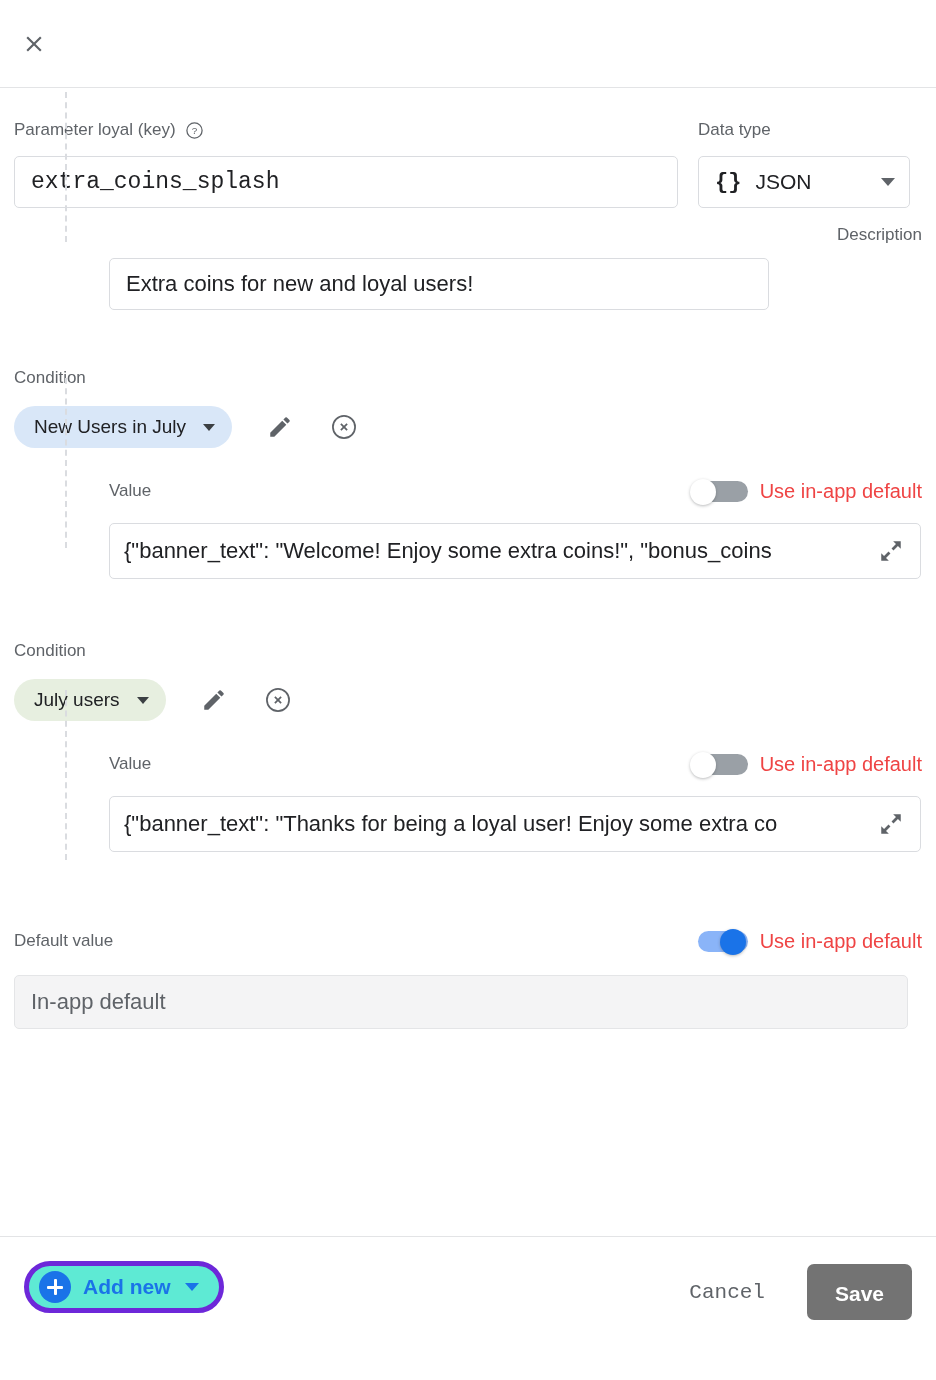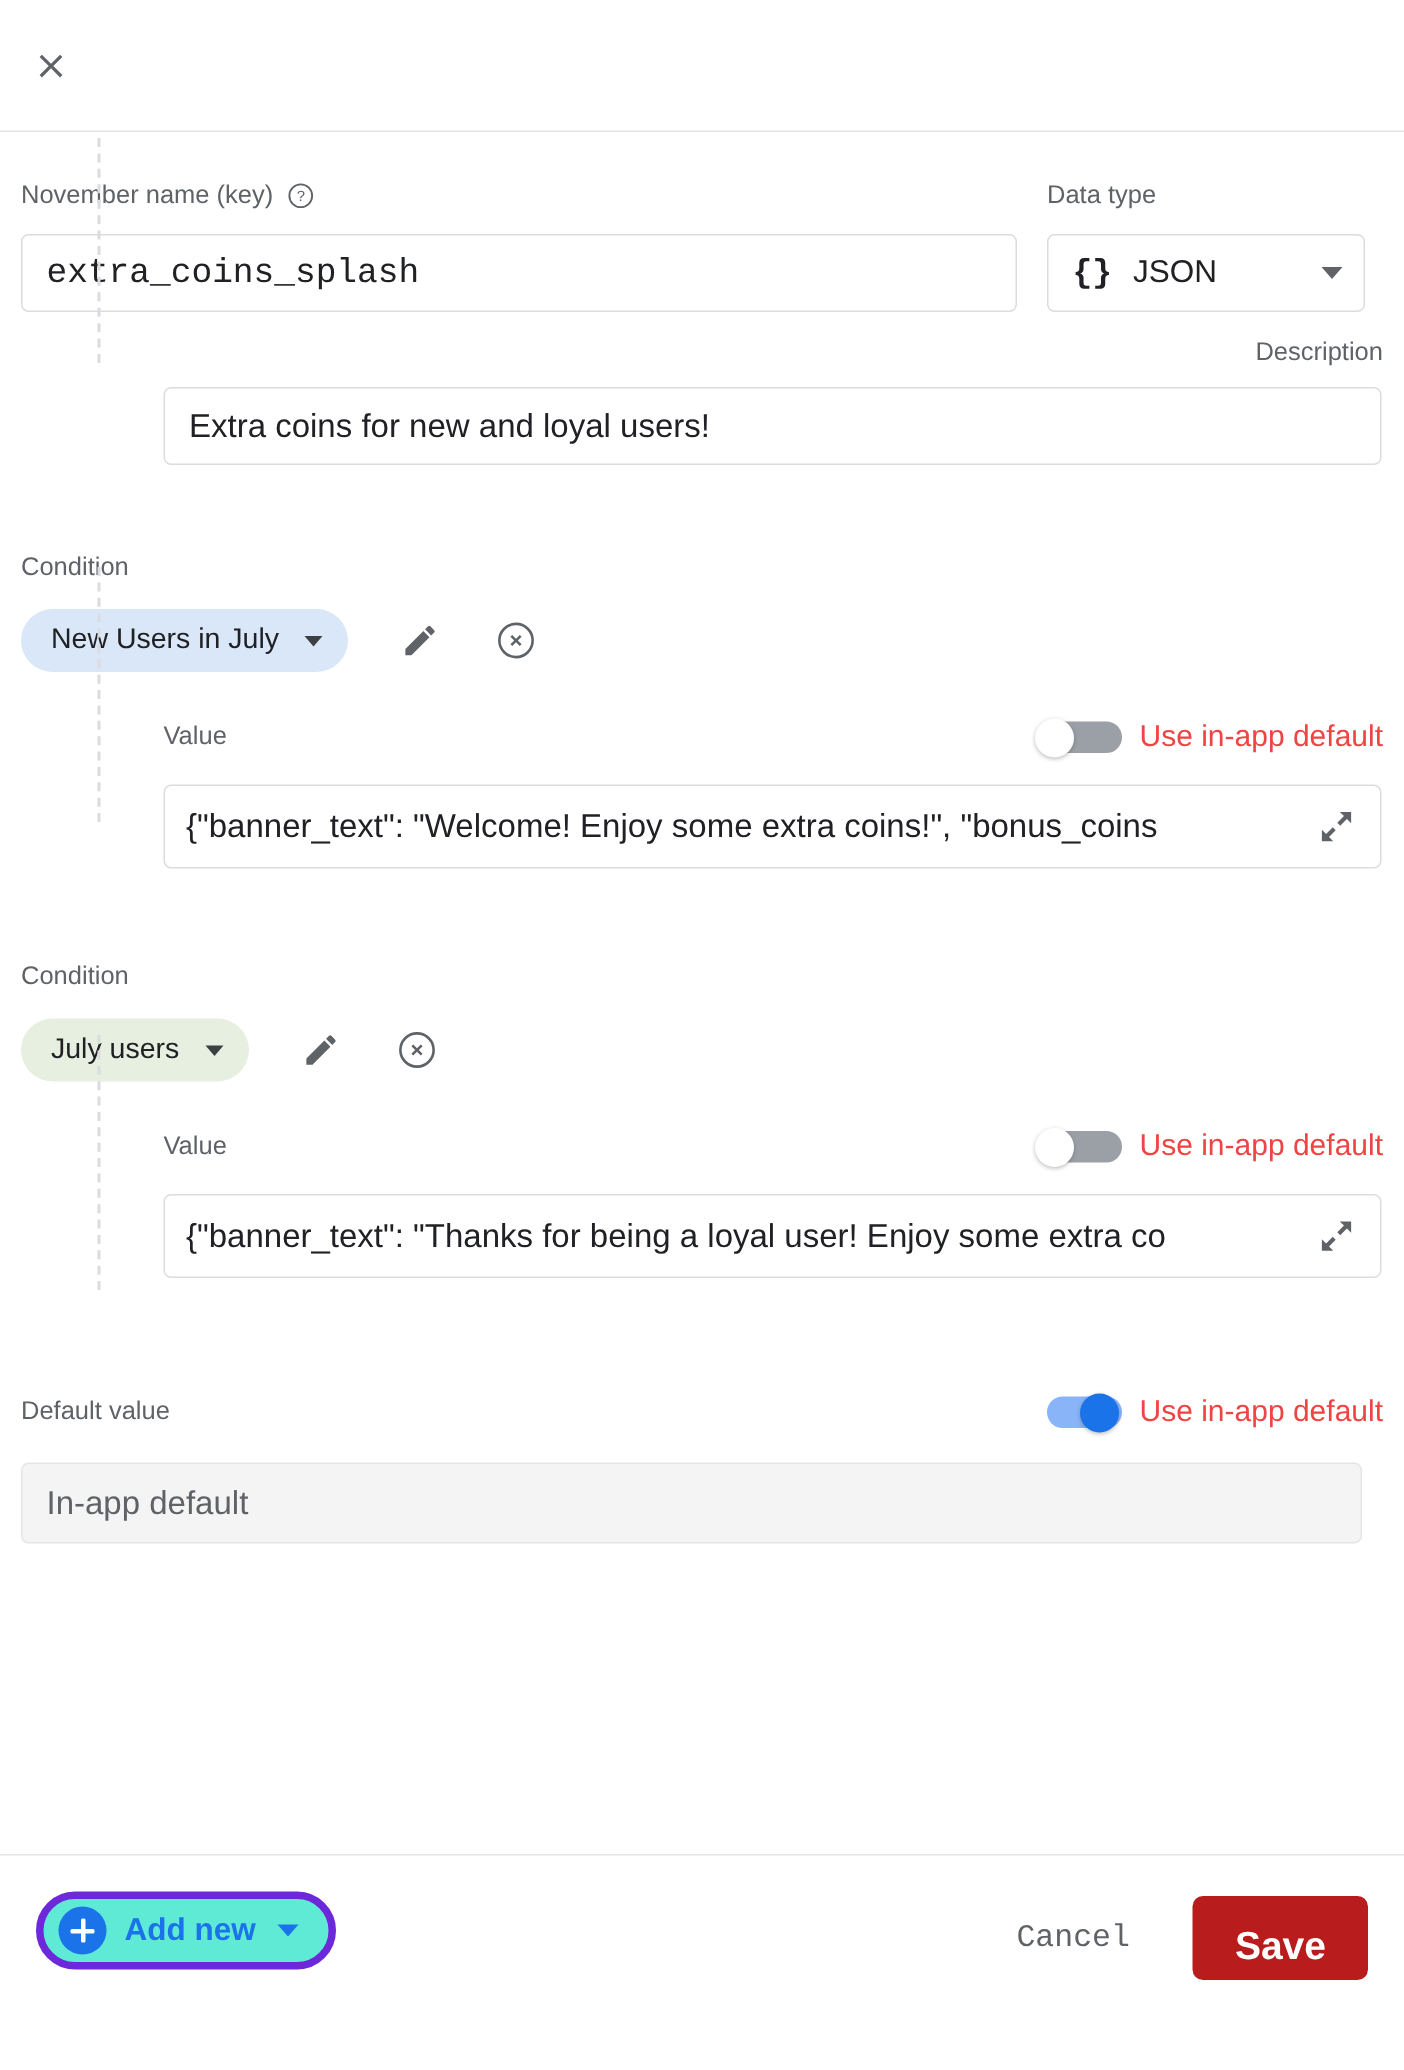--- a/index.html
+++ b/index.html
@@ -129,21 +129,21 @@
     border-left: 2px dashed #dadce0;
   }
 
   
   .indent-block {
     margin-left: 95px;
   }
   .desc-wrap { padding-top: 17px; text-align: right; }
   .desc-label { margin-bottom: 13px; }
   .desc-input {
-    width: 812px;
+    width: 660px;
     height: 52px;
     border: 1px solid #dadce0;
     border-radius: 5px;
     background: #fff;
     padding: 0 16px;
     font-size: 22px;
     color: #202124;
     display: flex;
     align-items: center;
     white-space: nowrap;
@@ -343,26 +343,26 @@
   .cancel-btn {
     background: none; border: none;
     font-family: Liberation Mono, monospace;
     font-size: 21px;
     color: #5f6368;
     cursor: pointer;
     padding: 12px 14px;
     text-align: right;
   }
   .save-btn {
-    background: #b91c1c;
+    background: #737373;
     border: none;
     border-radius: 7px;
     color: #fff;
     font-family: "Liberation Sans", sans-serif;
-    font-size: 26px;
+    font-size: 21px;
     font-weight: 700;
     padding: 18px 28px;
     height: 56px;
     cursor: pointer;
   }
 </style>
 </head>
 <body>
 
 <div class="dialog-header">
@@ -375,21 +375,21 @@
 
 <div class="dialog-body">
 
   <div class="dashed" style="top:4px; height:150px;"></div>
   <div class="dashed" style="top:290px; height:170px;"></div>
   <div class="dashed" style="top:602px; height:170px;"></div>
 
   <div class="name-row">
     <div class="name-col">
       <div class="label-line">
-        <span class="field-label">November name (key)</span>
+        <span class="field-label">Parameter loyal (key)</span>
         <span class="help-icon">
           <svg width="19" height="19" viewBox="0 0 24 24">
             <circle cx="12" cy="12" r="9.6" fill="none" stroke="#5f6368" stroke-width="1.6"></circle>
             <text x="12" y="16.6" font-size="12.5" fill="#5f6368" text-anchor="middle" font-family="Liberation Sans, sans-serif">?</text>
           </svg>
         </span>
       </div>
       <div class="text-input">extra_coins_splash</div>
     </div>
 

